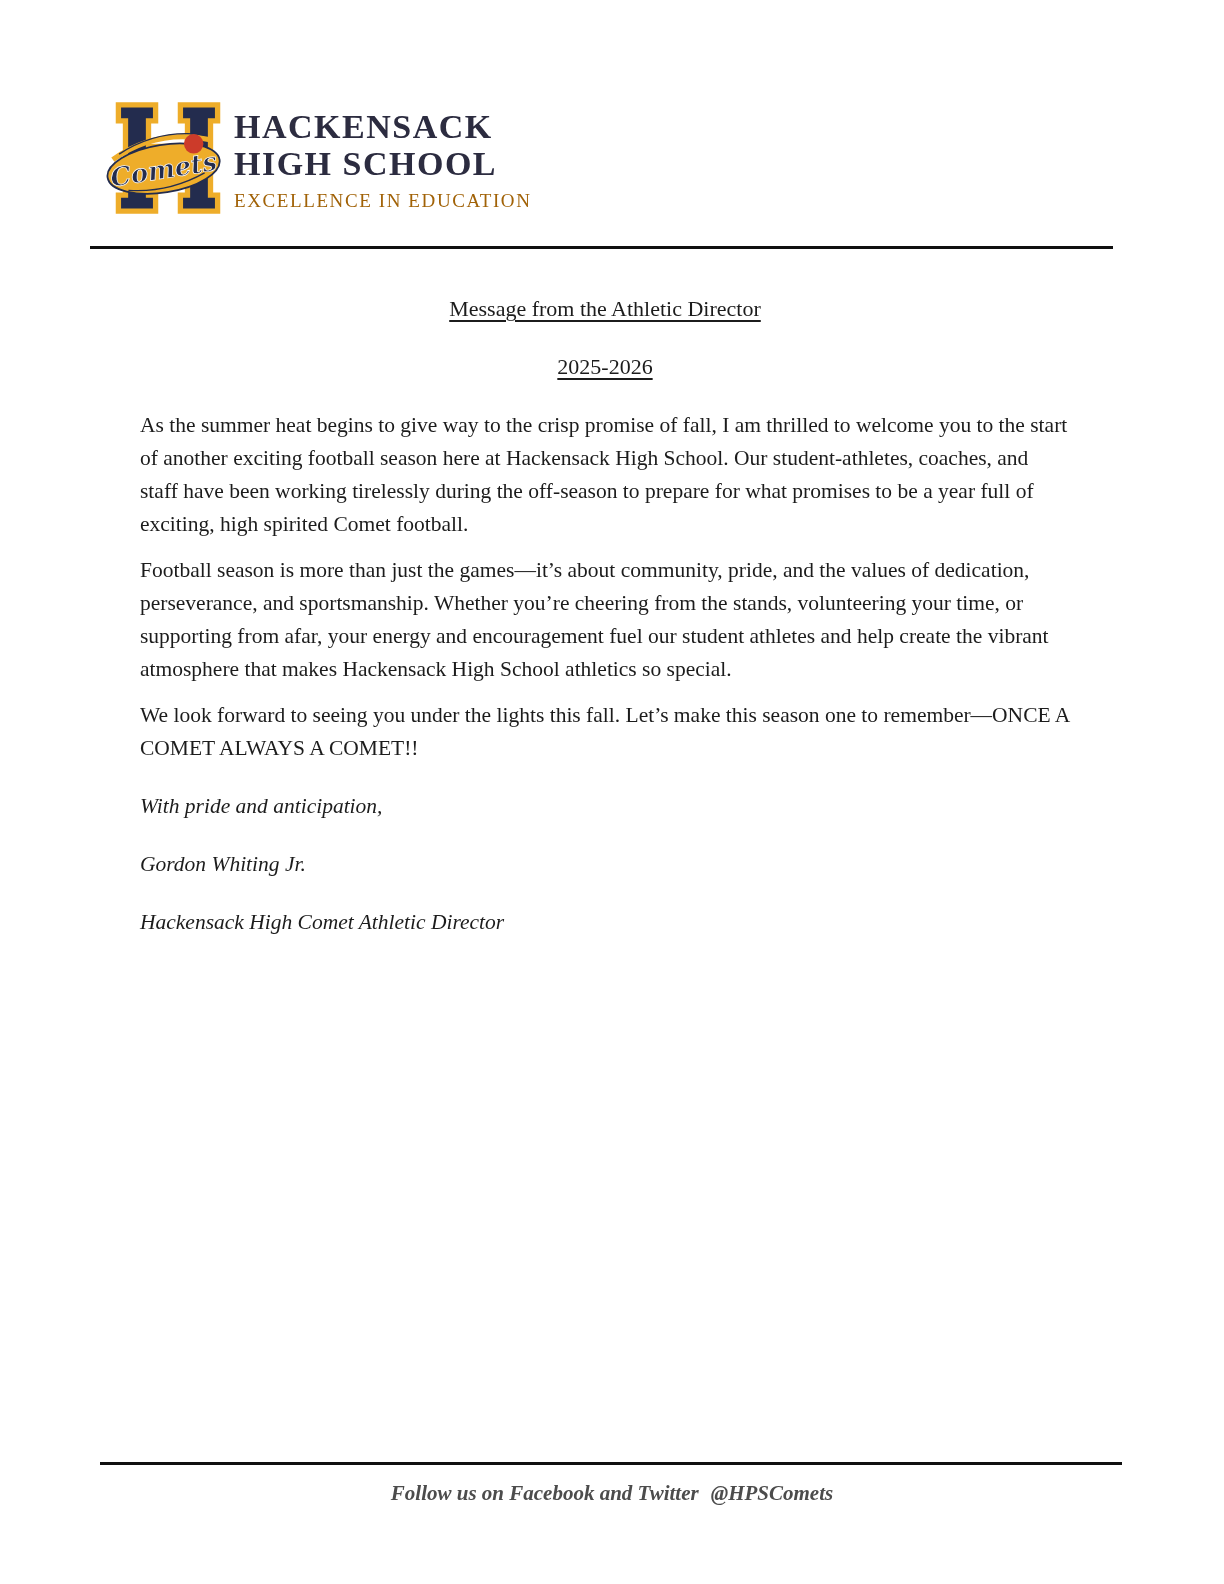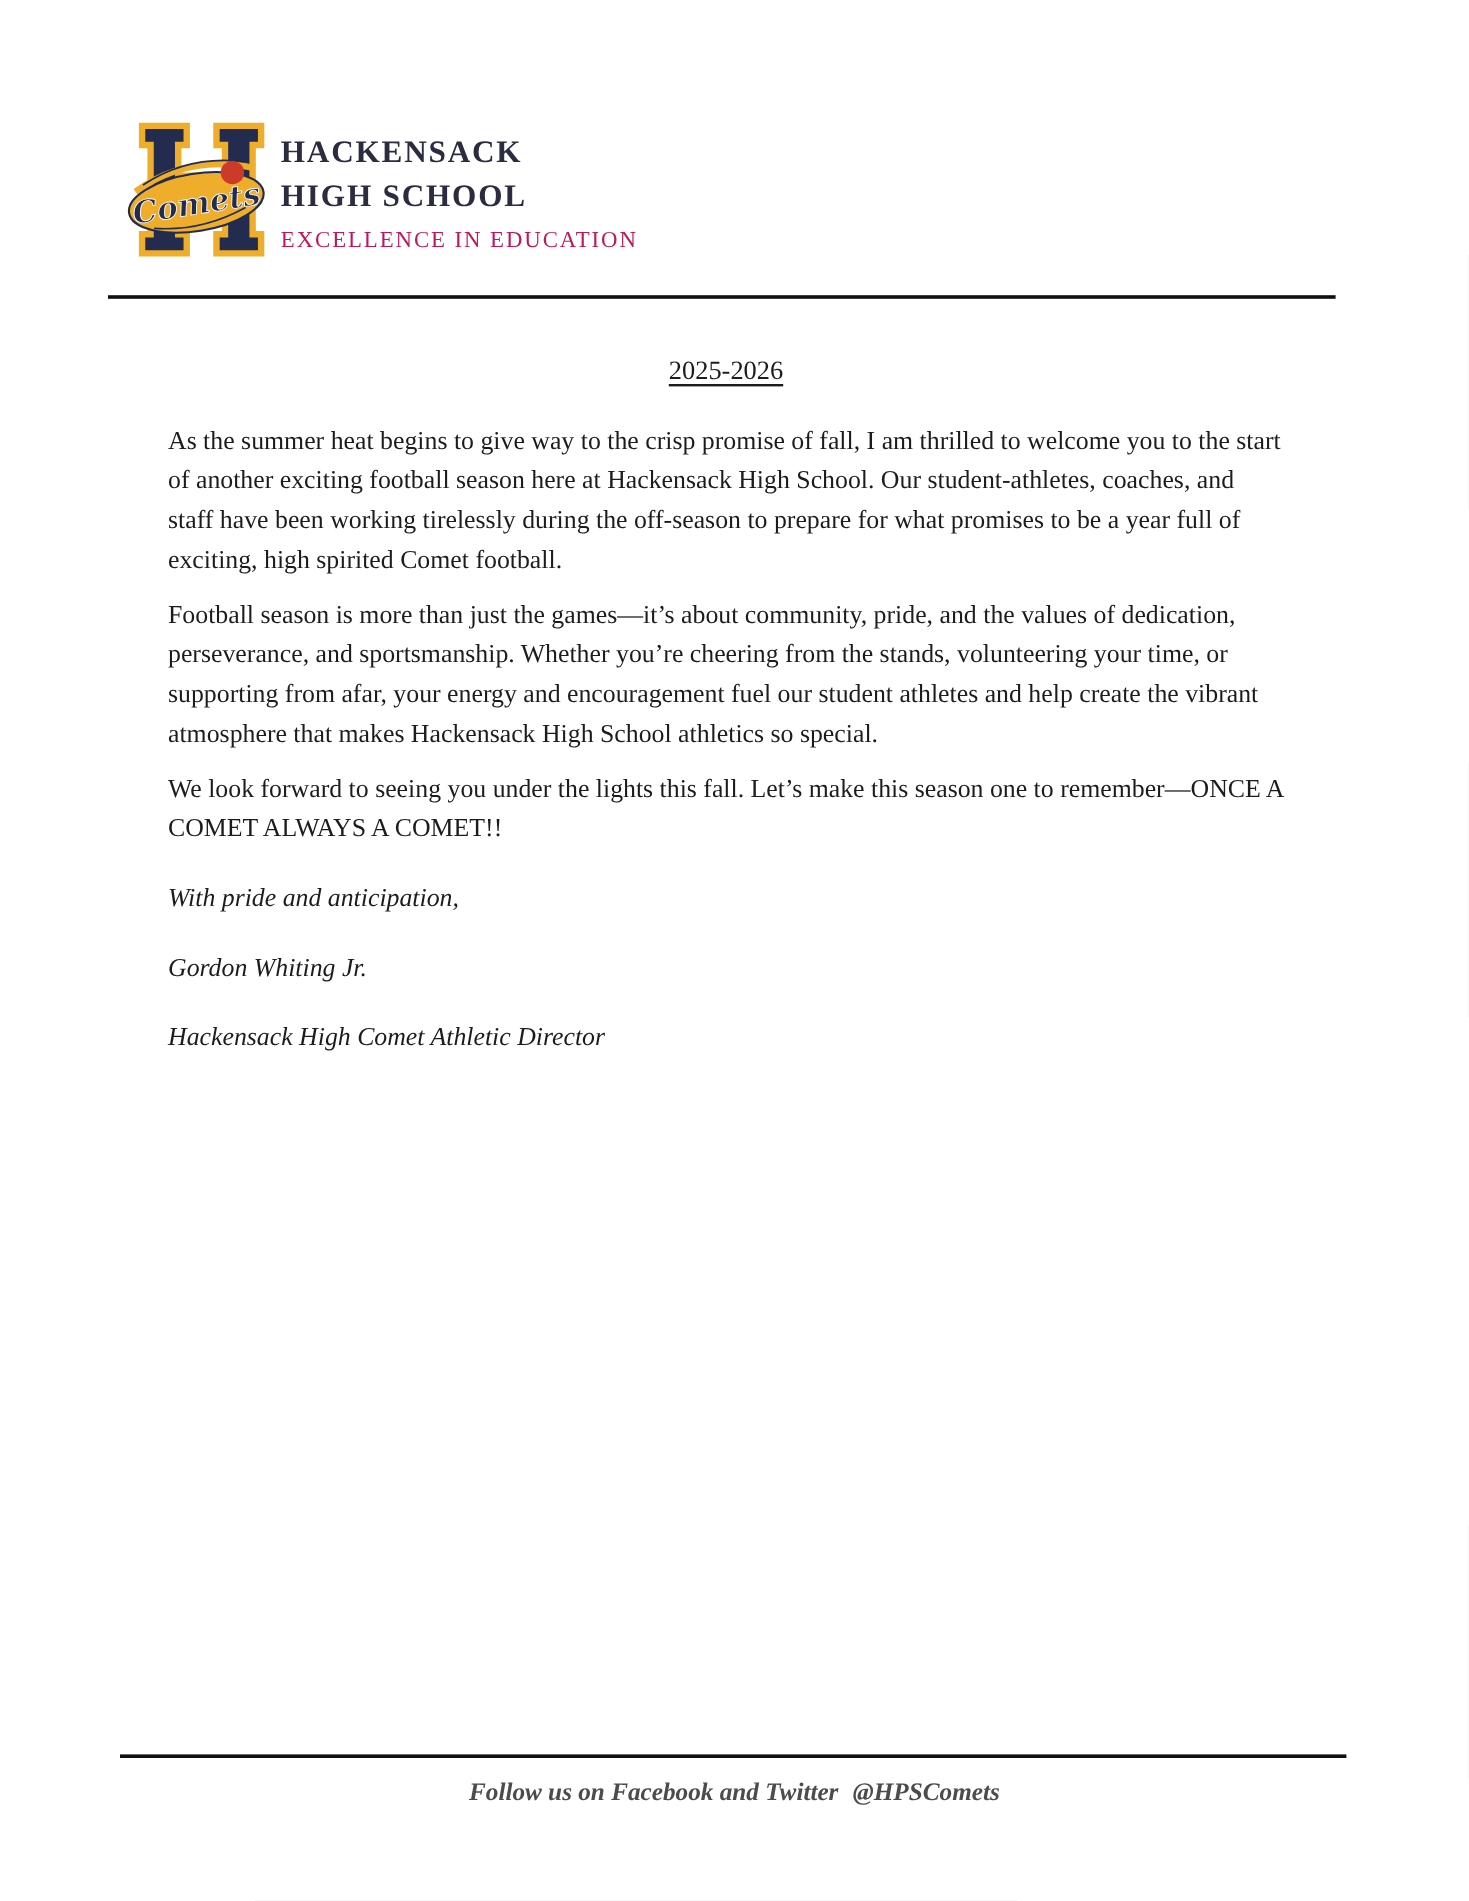--- a/index.html
+++ b/index.html
@@ -10,26 +10,26 @@
     background:#ffffff;
     font-family:"Liberation Serif", serif;
     color:#1c1c1c;
     overflow:hidden;
   }
 
   
   .logo-wrap { position:absolute; left:106px; top:96px; width:124px; height:124px; }
   .wordmark { position:absolute; left:234px; top:108px; color:#2c2c40; }
   .wordmark .school-line {
-    font-size:26px; font-weight:bold; letter-spacing:1.5px;
+    font-size:34px; font-weight:bold; letter-spacing:1.5px;
     line-height:37px; white-space:nowrap;
   }
   .wordmark .tagline {
     margin-top:8px; font-size:19px; font-weight:normal;
-    letter-spacing:1.6px; white-space:nowrap; color:#be185d;
+    letter-spacing:1.6px; white-space:nowrap; color:#a16207;
   }
   .header-rule {
     position:absolute; left:90px; top:246px; width:1023px; height:3px;
     background:#101010;
   }
 
   
   .content {
     position:absolute; left:140px; top:294px; width:930px;
   }
@@ -90,20 +90,21 @@
 
   <div class="wordmark">
     <div class="school-line">HACKENSACK</div>
     <div class="school-line">HIGH SCHOOL</div>
     <div class="tagline">EXCELLENCE IN EDUCATION</div>
   </div>
 
   <div class="header-rule"></div>
 
   <div class="content">
+    <div class="doc-title">Message from the Athletic Director</div>
     <div class="doc-year">2025-2026</div>
 
     <p class="body-par">As the summer heat begins to give way to the crisp promise of fall, I am thrilled to welcome you to the start of another exciting football season here at Hackensack High School. Our student-athletes, coaches, and staff have been working tirelessly during the off-season to prepare for what promises to be a year full of exciting, high spirited Comet football.</p>
     <p class="body-par">Football season is more than just the games—it’s about community, pride, and the values of dedication, perseverance, and sportsmanship. Whether you’re cheering from the stands, volunteering your time, or supporting from afar, your energy and encouragement fuel our student athletes and help create the vibrant atmosphere that makes Hackensack High School athletics so special.</p>
     <p class="body-par">We look forward to seeing you under the lights this fall. Let’s make this season one to remember—ONCE A COMET ALWAYS A COMET!!</p>
 
     <p class="sig-line">With pride and anticipation,</p>
     <p class="sig-line">Gordon Whiting Jr.</p>
     <p class="sig-line">Hackensack High Comet Athletic Director</p>
   </div>

